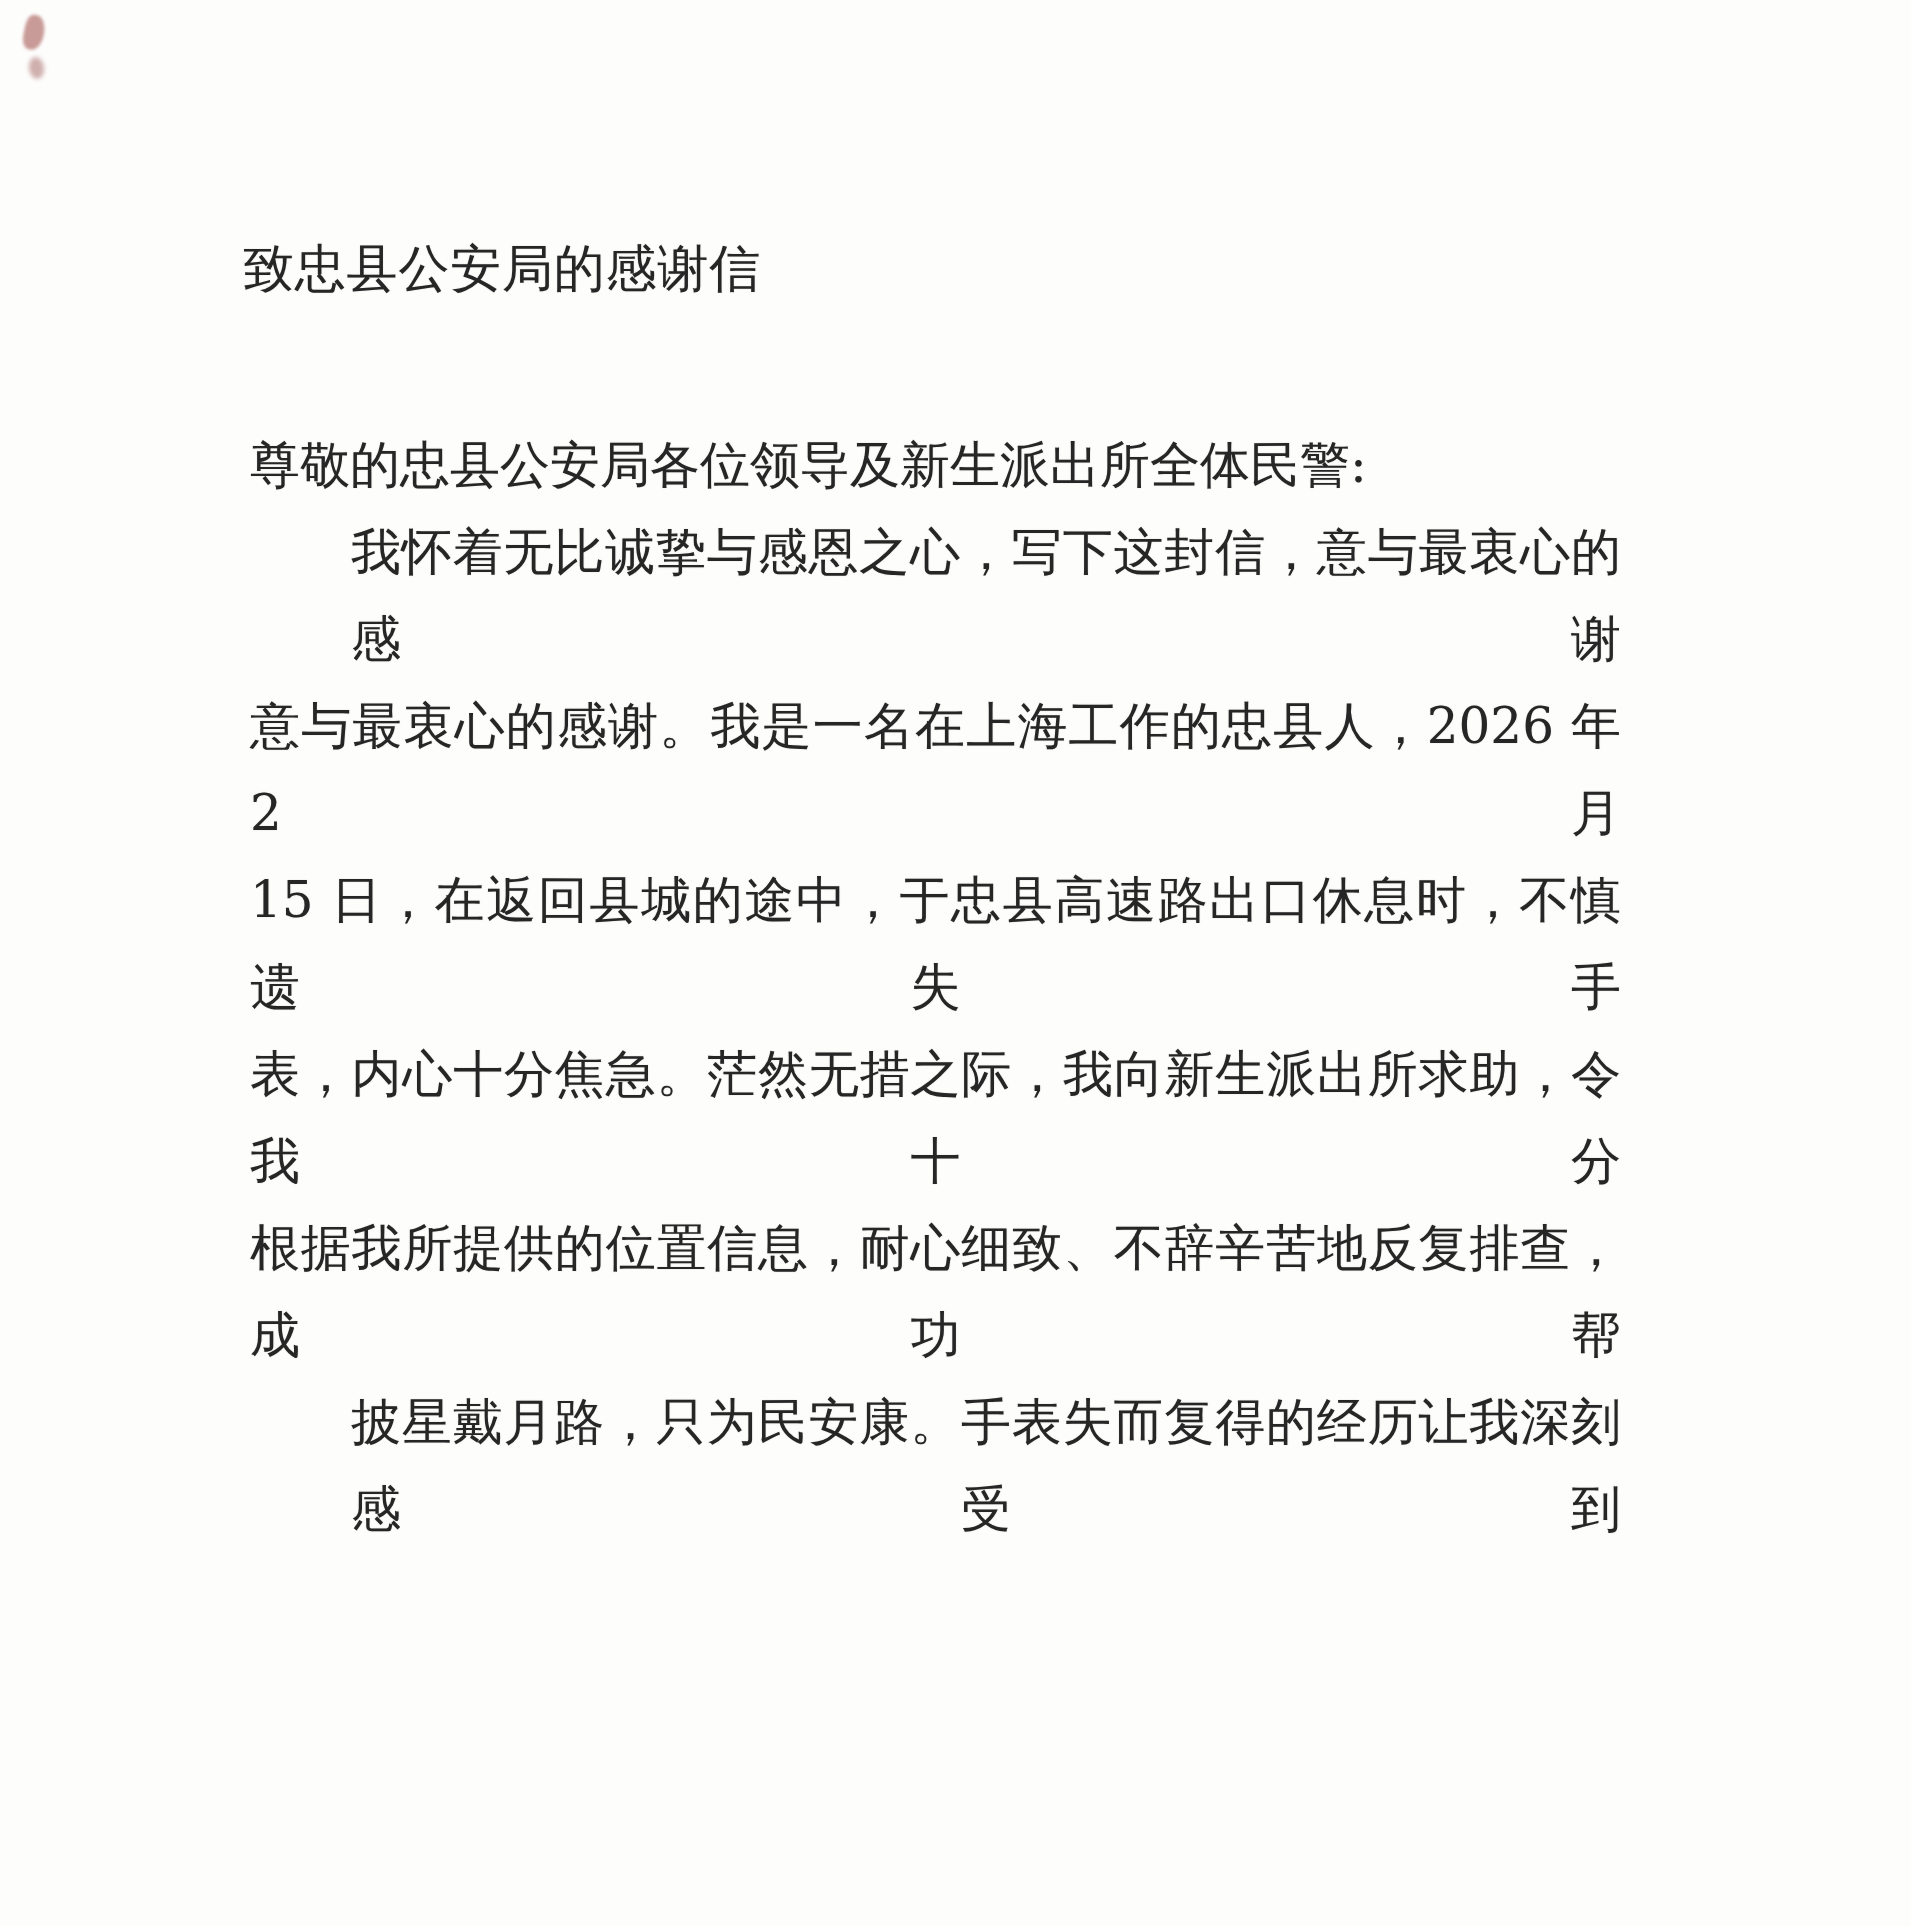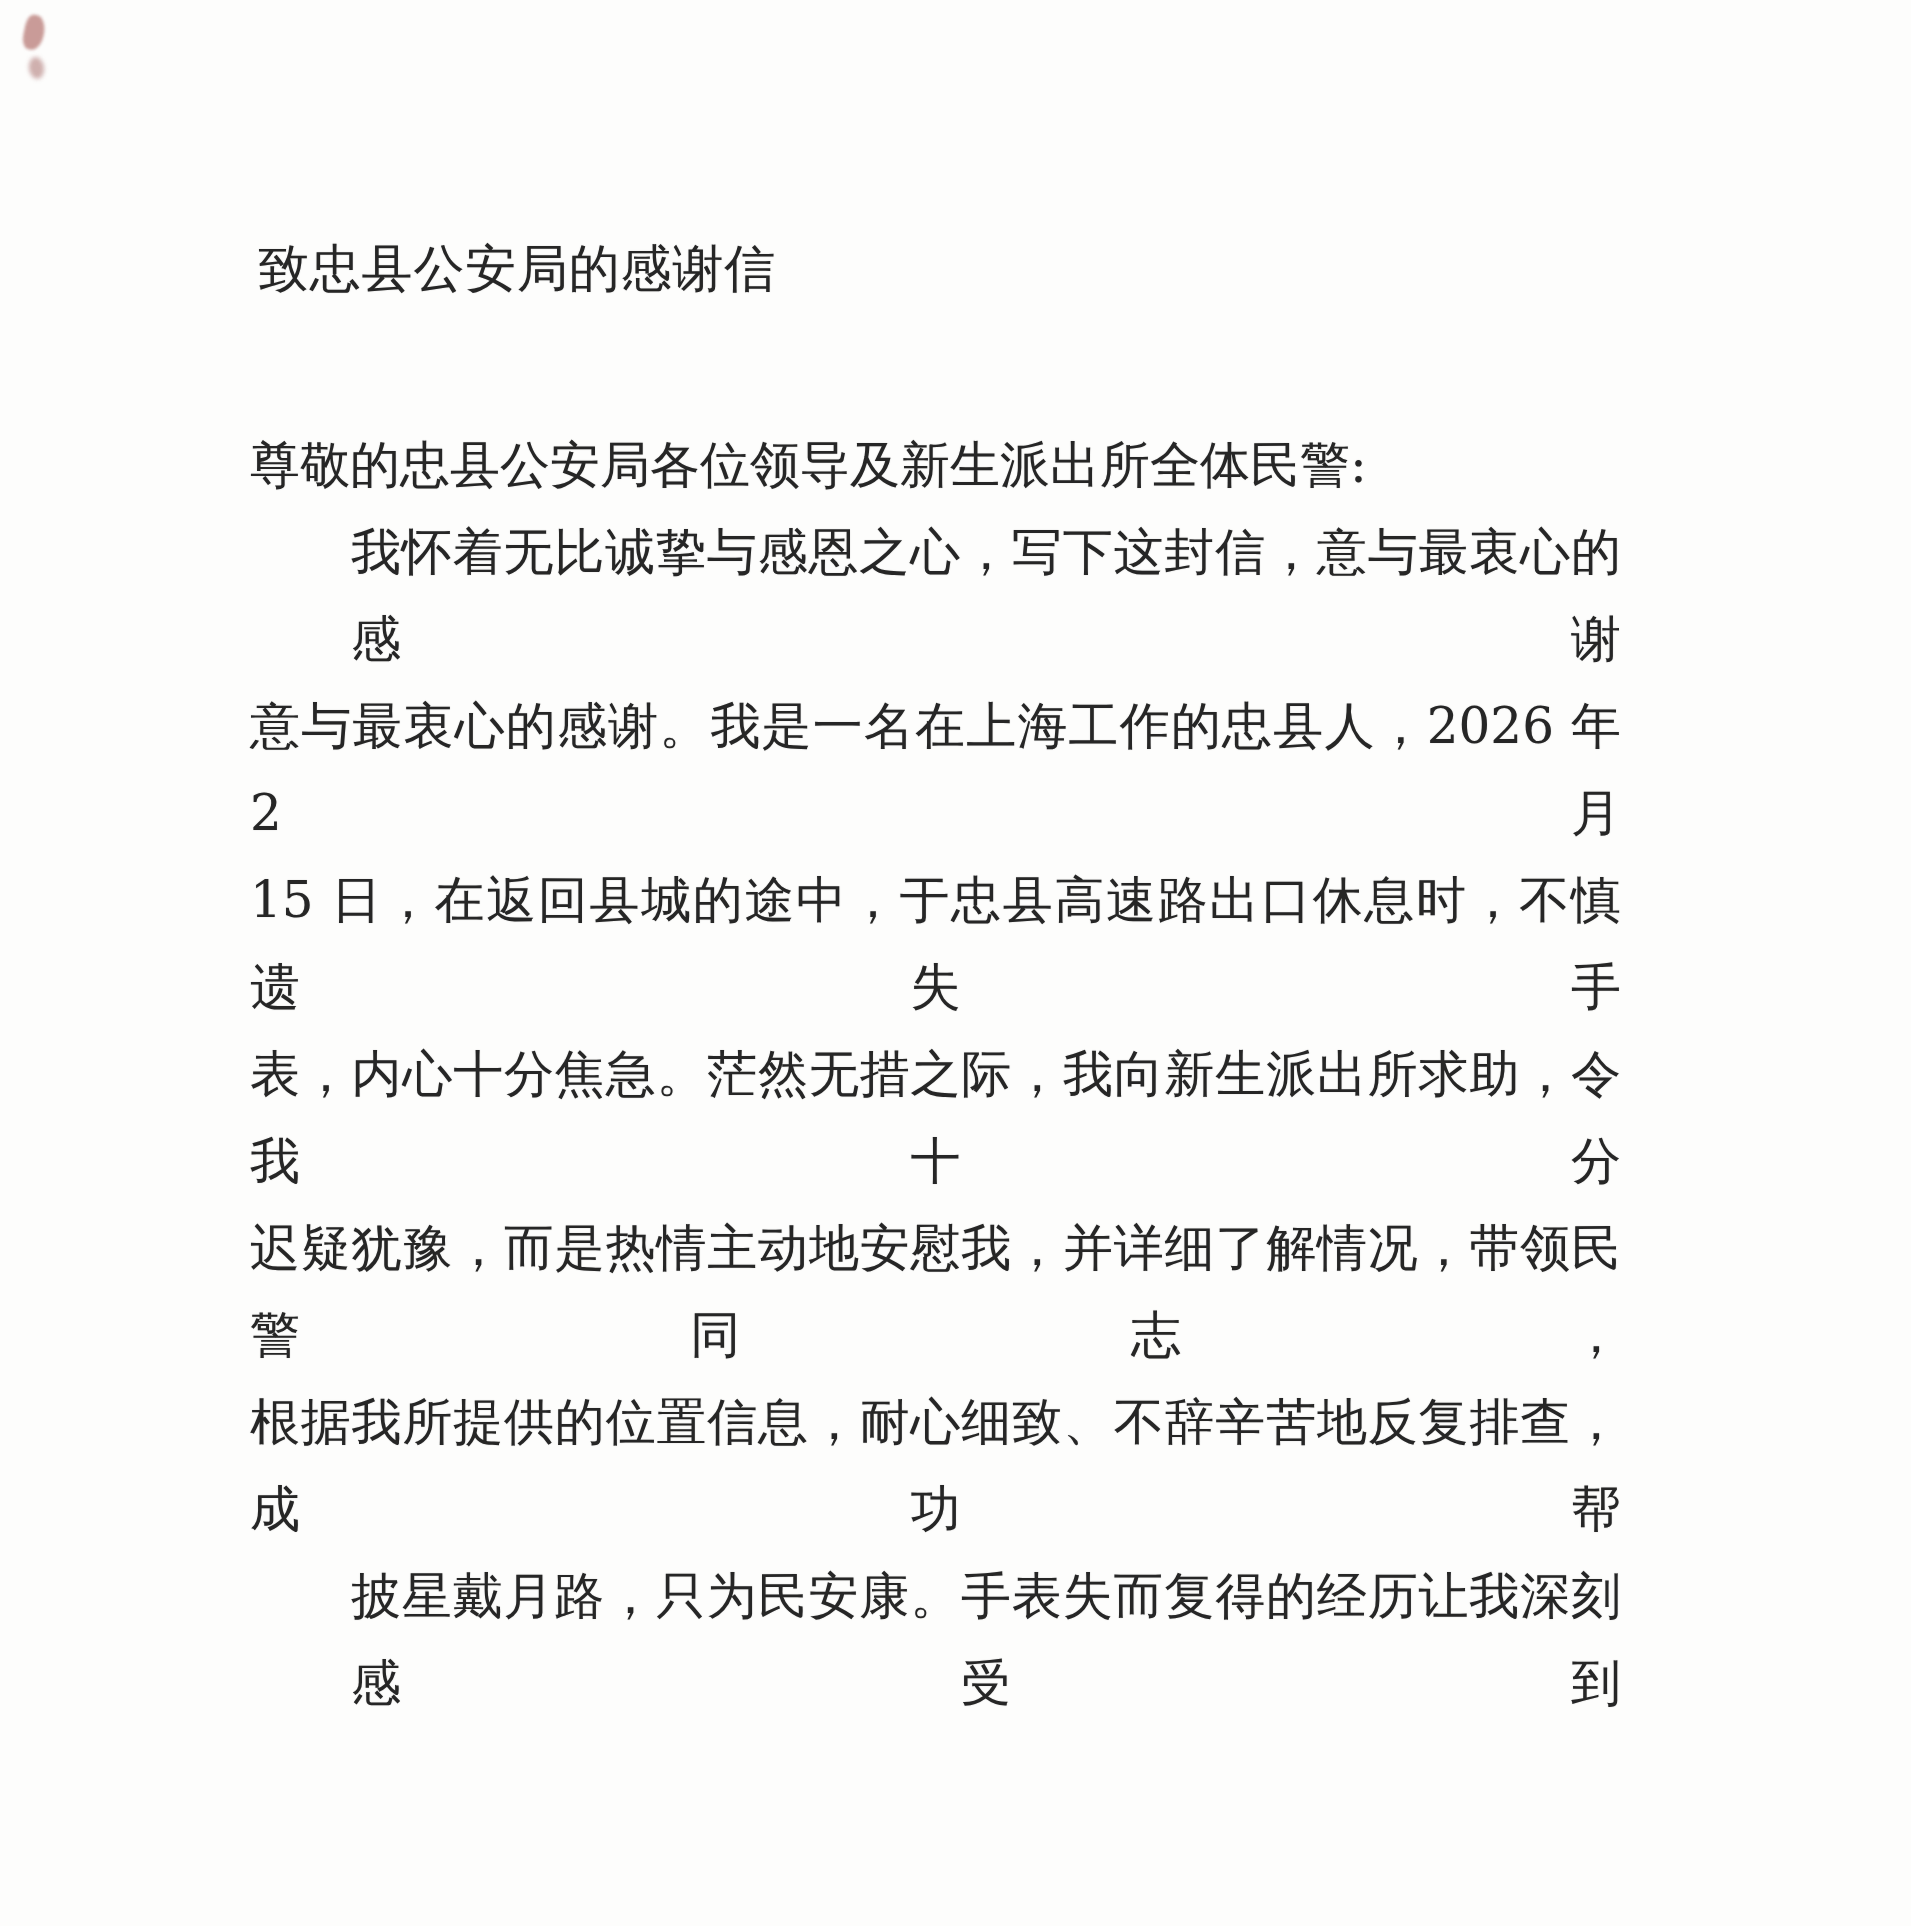--- a/index.html
+++ b/index.html
@@ -10,21 +10,21 @@
     background: #fdfdfc;
     overflow: hidden;
     font-family: "DejaVu Serif", "Liberation Serif", serif;
     color: #262626;
   }
   
   .printed { text-shadow: 0 0 1.2px rgba(45,45,45,0.28); }
 
   .title {
     position: absolute;
-    left: 258px;
+    left: 243px;
     top: 225px;
     font-size: 51px;
     line-height: 87px;
     letter-spacing: 0.8px;
     white-space: nowrap;
   }
   .textflow {
     position: absolute;
     left: 250px;
     top: 422px;
@@ -68,21 +68,20 @@
 
   <div class="title printed">致忠县公安局的感谢信</div>
 
   <div class="textflow printed">
     <div class="line">尊敬的忠县公安局各位领导及新生派出所全体民警:</div>
 
     <div class="line jfull ind">我怀着无比诚挚与感恩之心，写下这封信，意与最衷心的感谢</div>
     <div class="line jfull">意与最衷心的感谢。我是一名在上海工作的忠县人，2026 年 2 月</div>
     <div class="line jfull">15 日，在返回县城的途中，于忠县高速路出口休息时，不慎遗失手</div>
     <div class="line jfull">表，内心十分焦急。茫然无措之际，我向新生派出所求助，令我十分</div>
-    <div class="line jfull">迟疑犹豫，而是热情主动地安慰我，并详细了解情况，带领民警同志，</div>
     <div class="line jfull">根据我所提供的位置信息，耐心细致、不辞辛苦地反复排查，成功帮</div>
 
     <div class="line jfull ind">披星戴月路，只为民安康。手表失而复得的经历让我深刻感受到</div>
 
   </div>
 
 </div>
 
 
 </body></html>

